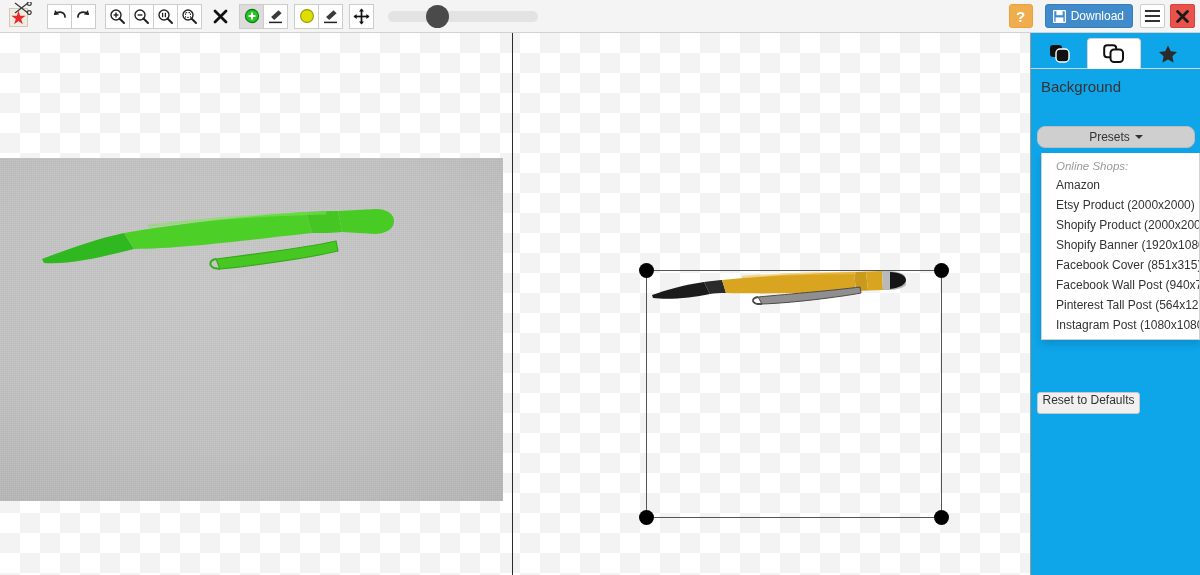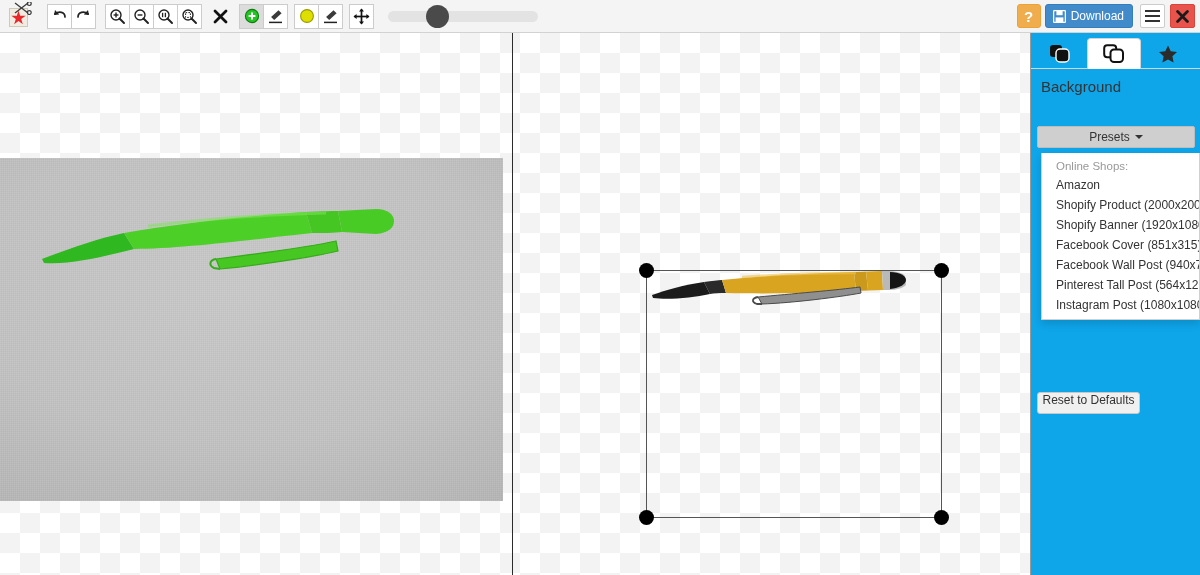--- a/index.html
+++ b/index.html
@@ -125,21 +125,21 @@
   }
   .download-btn {
     height: 24px;
     background: #428bca;
     border: 1px solid #357ebd;
     border-radius: 3px;
     color: #ffffff;
     font-size: 12px;
     display: flex; align-items: center;
     padding: 0 8px 0 7px;
-    margin-left: 4px;
+    margin-left: 12px;
     cursor: pointer;
     box-sizing: border-box;
     white-space: nowrap;
   }
   .download-btn .dl-label { margin-left: 5px; }
   .menu-btn {
     width: 25px; height: 24px;
     background: #ffffff;
     border: 1px solid #cccccc;
     border-radius: 2px;
@@ -263,21 +263,21 @@
     font-size: 15px;
     color: #333333;
     padding: 9px 0 0 10px;
   }
   .presets-btn {
     position: absolute;
     left: 6px; top: 93px;
     width: 158px; height: 22px;
     background: #cfcfcf;
     border: 1px solid #bdbdbd;
-    border-radius: 2px;
+    border-radius: 8px;
     font-size: 12px;
     color: #333333;
     display: flex; align-items: center; justify-content: center;
     cursor: pointer;
     box-sizing: border-box;
   }
   .caret {
     display: inline-block;
     width: 0; height: 0;
     margin-left: 5px;
@@ -296,20 +296,21 @@
     padding: 4px 0 4px 0;
     box-sizing: border-box;
     max-height: 217px;
     overflow: hidden;
   }
   .dd-header {
     font-size: 11.5px;
     color: #999999;
     padding: 3px 0 3px 14px;
     white-space: nowrap;
+    font-style: italic;
   }
   .dd-item {
     font-size: 12px;
     color: #333333;
     padding: 3px 7px 3px 14px;
     white-space: nowrap;
     cursor: pointer;
   }
 
   .reset-btn {
@@ -562,20 +563,21 @@
     </div>
 
     <div class="reset-btn">
       <span>Reset to Defaults</span>
     </div>
 
     <div class="dropdown">
 
       <div class="dd-header">Online Shops:</div>
       <div class="dd-item">Amazon</div>
+      <div class="dd-item">Etsy Product (2000x2000)</div>
       <div class="dd-item">Shopify Product (2000x2000)</div>
       <div class="dd-item">Shopify Banner (1920x1080)</div>
 
       <div class="dd-item">Facebook Cover (851x315)</div>
       <div class="dd-item">Facebook Wall Post (940x788)</div>
       <div class="dd-item">Pinterest Tall Post (564x1200)</div>
       <div class="dd-item">Instagram Post (1080x1080)</div>
     </div>
 
   </div>

